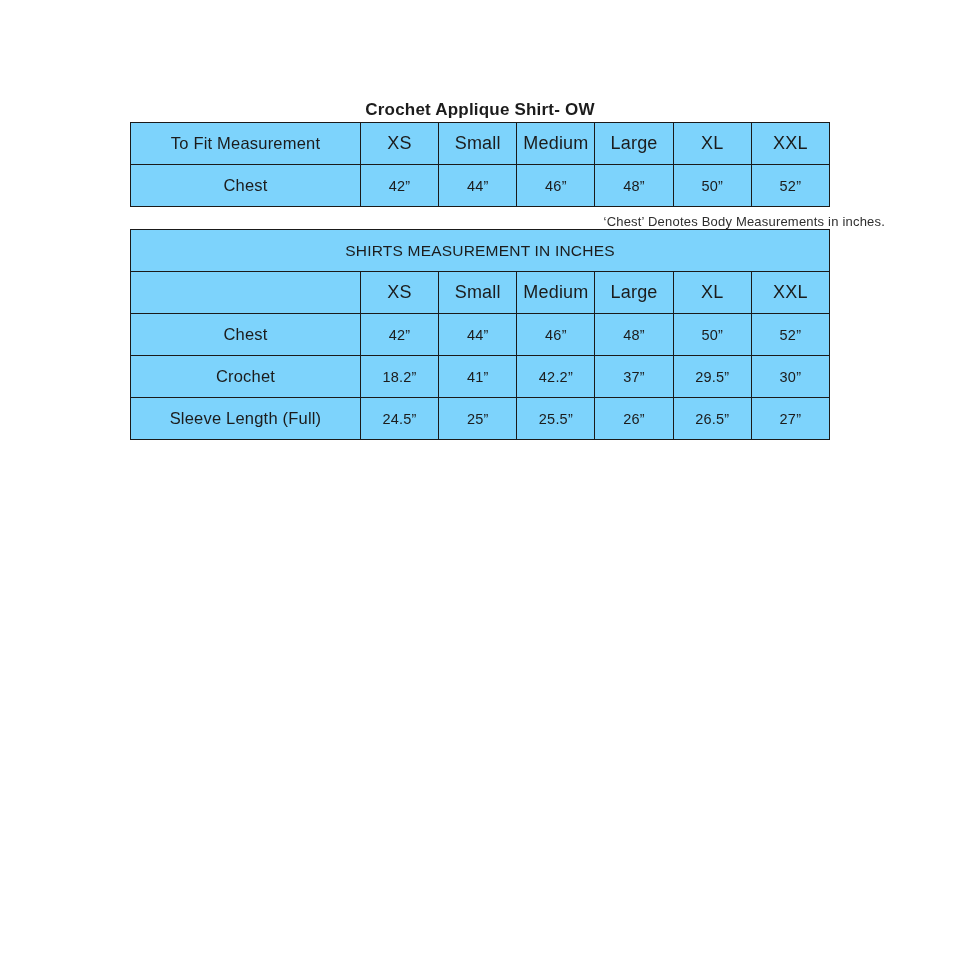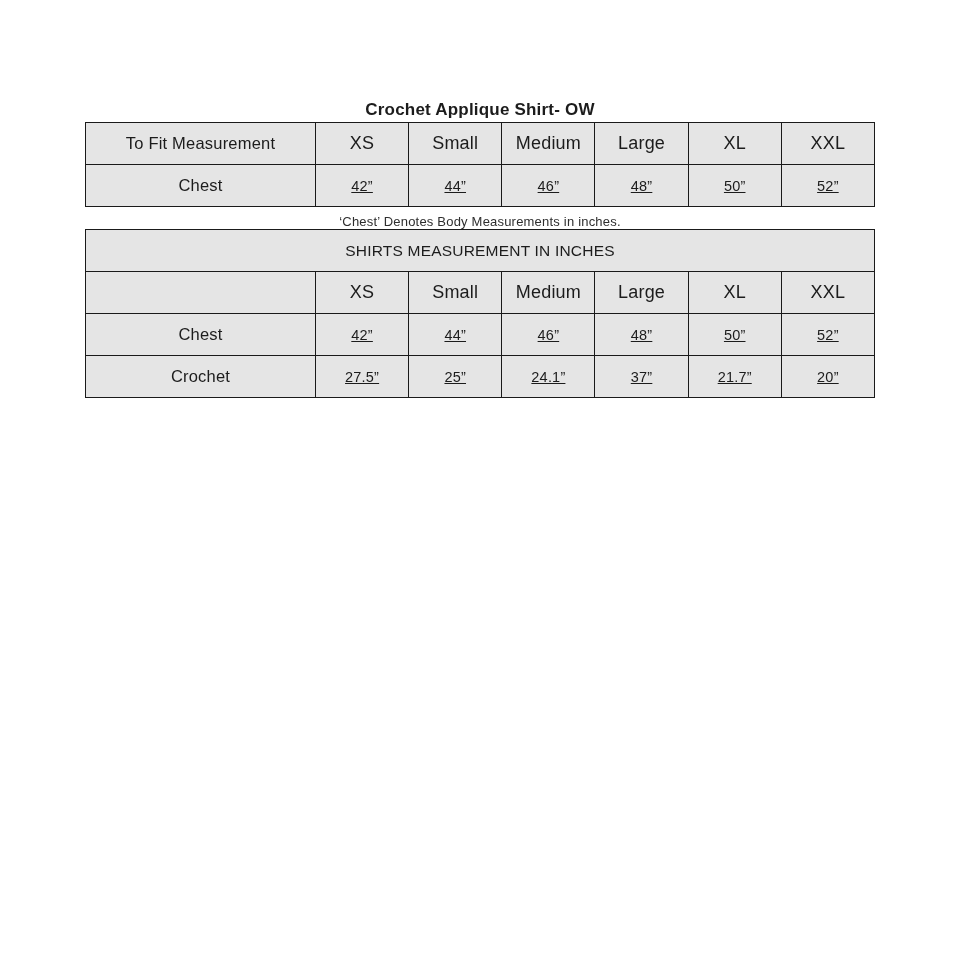--- a/index.html
+++ b/index.html
@@ -18,49 +18,49 @@
     text-align: center;
     font-size: 17px;
     line-height: 24px;
     font-weight: 700;
     letter-spacing: 0.2px;
     color: #1c1c1c;
   }
   table.size-table {
     border-collapse: collapse;
     table-layout: fixed;
-    width: 790px;
+    width: 700px;
     margin: 0 auto;
-    background: #e5e5e5;
+    background: #7dd3fc;
   }
   table.size-table td {
     border: 1.5px solid #1a1a1a;
     text-align: center;
     vertical-align: middle;
     height: 42px;
     padding: 0 4px;
     font-weight: 400;
     color: #1c1c1c;
     letter-spacing: 0.2px;
   }
   col.label-col { width: 230px; }
   .fit-table { margin-top: 22px; }
   .shirt-table { margin-top: 27px; padding-left: 36px; }
   .row-label { font-size: 16.5px; }
   .size-label { font-size: 18px; }
-  .cell-value { font-size: 14.5px; text-decoration: underline; }
+  .cell-value { font-size: 14.5px; }
   .table-title { font-size: 15.5px; letter-spacing: 0.4px; }
   .note {
     width: 810px;
     margin: 7px auto 0;
     font-size: 13px;
     line-height: 15px;
     letter-spacing: 0.2px;
     color: #2e2e2e;
-    text-align: center;
+    text-align: right;
   }
 </style>
 </head>
 <body>
 
 <div class="sheet">
 
   <h1 class="page-title">Crochet Applique Shirt- OW</h1>
 
   <table class="size-table fit-table">
@@ -124,23 +124,32 @@
         <td class="row-label">Chest</td>
         <td class="cell-value">42”</td>
         <td class="cell-value">44”</td>
         <td class="cell-value">46”</td>
         <td class="cell-value">48”</td>
         <td class="cell-value">50”</td>
         <td class="cell-value">52”</td>
       </tr>
       <tr>
         <td class="row-label">Crochet</td>
-        <td class="cell-value">27.5”</td>
+        <td class="cell-value">18.2”</td>
+        <td class="cell-value">41”</td>
+        <td class="cell-value">42.2”</td>
+        <td class="cell-value">37”</td>
+        <td class="cell-value">29.5”</td>
+        <td class="cell-value">30”</td>
+      </tr>
+      <tr>
+        <td class="row-label">Sleeve Length (Full)</td>
+        <td class="cell-value">24.5”</td>
         <td class="cell-value">25”</td>
-        <td class="cell-value">24.1”</td>
-        <td class="cell-value">37”</td>
-        <td class="cell-value">21.7”</td>
-        <td class="cell-value">20”</td>
+        <td class="cell-value">25.5”</td>
+        <td class="cell-value">26”</td>
+        <td class="cell-value">26.5”</td>
+        <td class="cell-value">27”</td>
       </tr>
     </tbody>
   </table>
 
 </div>
 
 </body></html>

